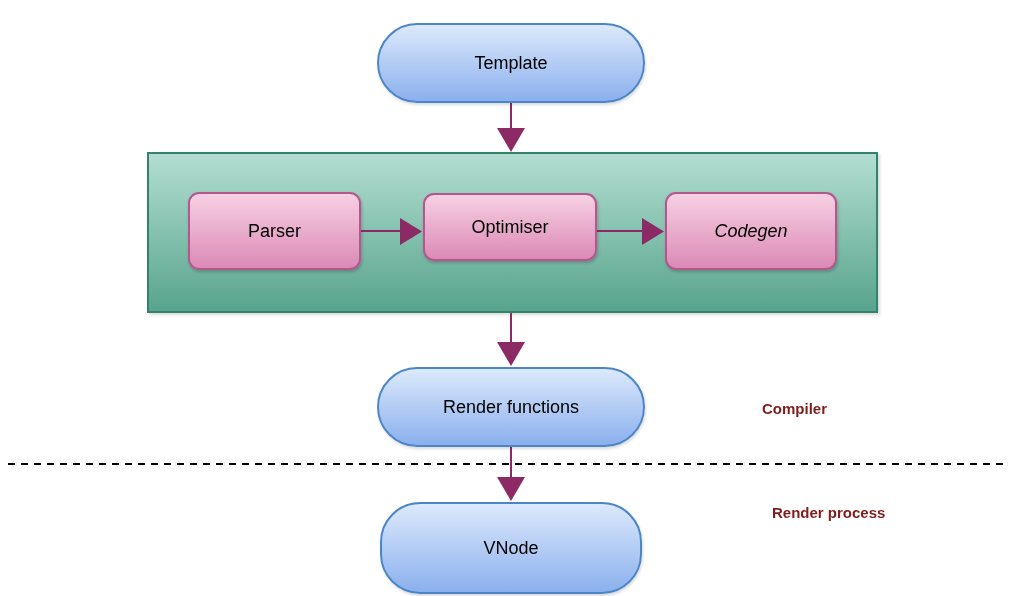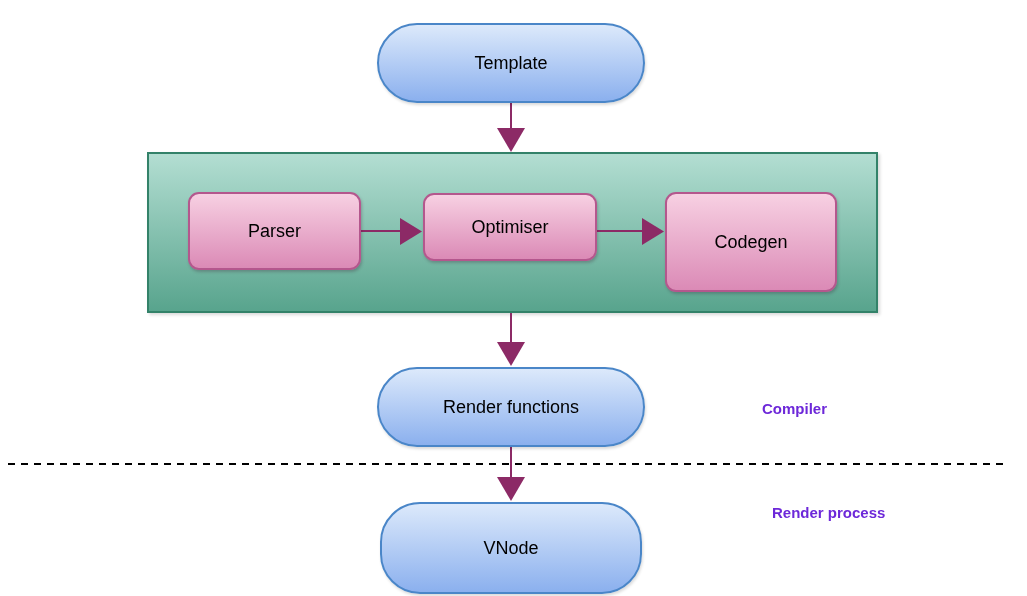--- a/index.html
+++ b/index.html
@@ -51,28 +51,28 @@
   }
   .process {
     background: linear-gradient(to bottom, #f7d0e2 0%, #db8ab6 100%);
     border: 2px solid #b4578d;
     border-radius: 11px;
     box-shadow: 1px 2px 3px rgba(60,20,45,0.25);
   }
   .node-template         { left: 377px; top: 23px;  width: 268px; height: 80px; }
   .node-parser           { left: 188px; top: 192px; width: 173px; height: 78px; }
   .node-optimiser        { left: 423px; top: 193px; width: 174px; height: 68px; }
-  .node-codegen          { left: 665px; top: 192px; width: 172px; height: 100px; }
+  .node-codegen          { left: 665px; top: 192px; width: 172px; height: 78px; font-style: italic; }
   .node-render-functions { left: 377px; top: 367px; width: 268px; height: 80px; }
   .node-vnode            { left: 380px; top: 502px; width: 262px; height: 92px; }
   .section-label {
     position: absolute;
     font-size: 15px;
     font-weight: bold;
-    color: #6d28d9;
+    color: #7f1d1d;
     white-space: nowrap;
   }
   .label-compiler        { left: 762px; top: 400px; }
   .label-render-process  { left: 762px; top: 504px; margin-left: 10px; }
 </style>
 </head>
 <body>
 
 <div class="canvas">
 

